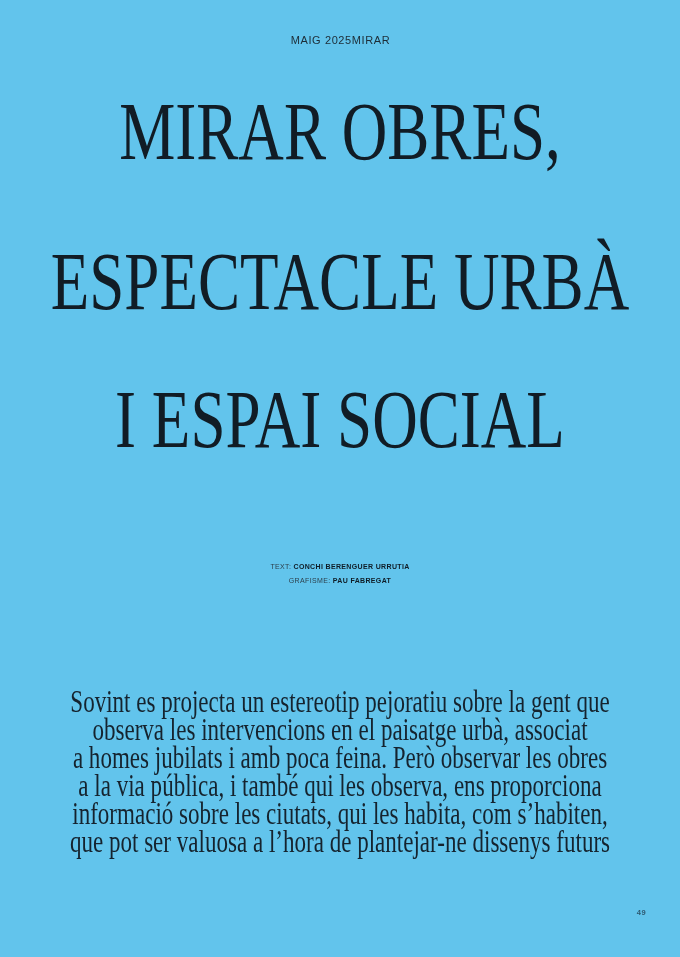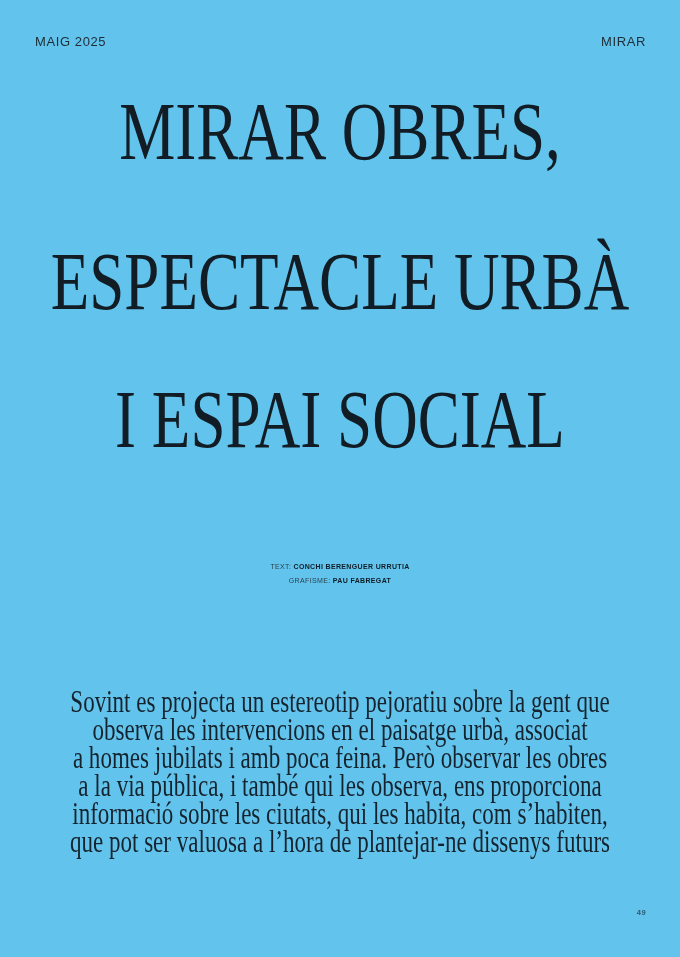--- a/index.html
+++ b/index.html
@@ -14,22 +14,22 @@
     background: #62c4ec;
     font-family: "Liberation Sans", sans-serif;
   }
   
   .header {
     position: absolute;
     top: 34px;
     left: 35px;
     right: 34px;
     display: flex;
-    justify-content: space-between;
-    font-size: 13px;
+    justify-content: center;
+    font-size: 11px;
     letter-spacing: 0.6px;
     font-weight: 400;
     color: #1d2c36;
   }
   
   .title-line {
     position: absolute;
     left: -110px;
     width: 900px;
     text-align: center;

